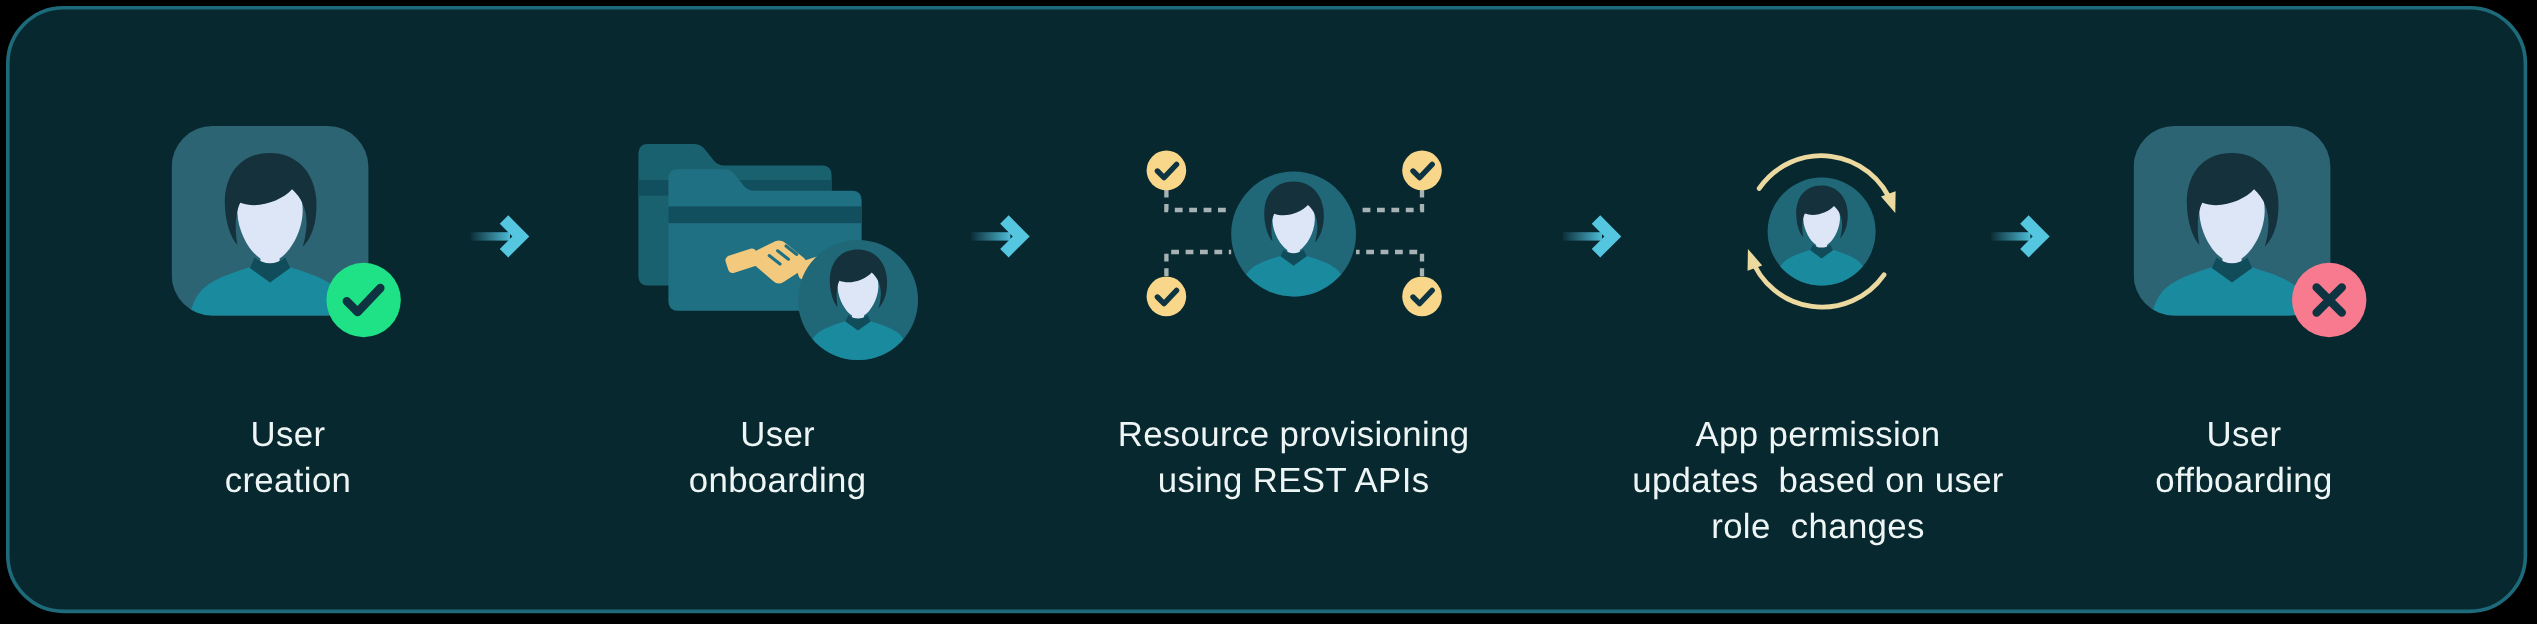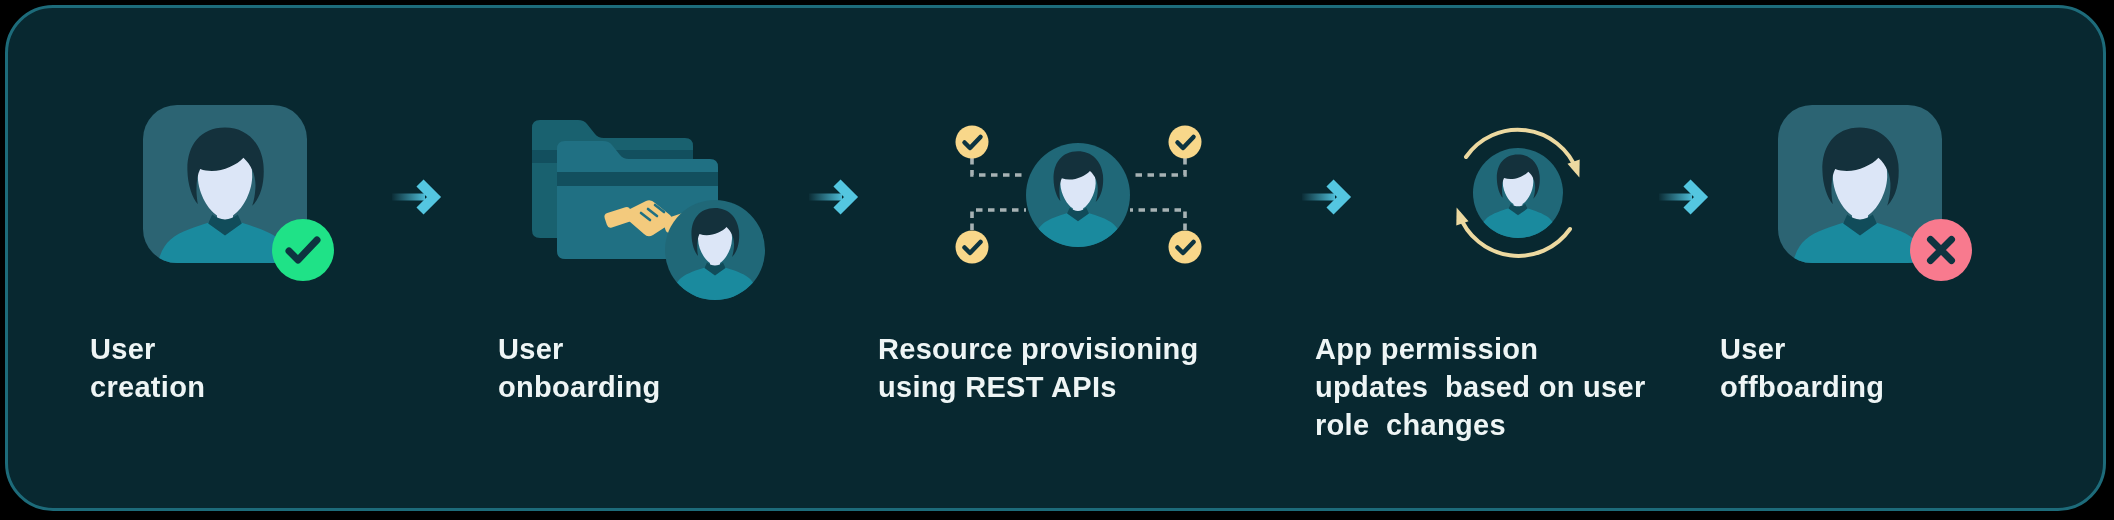--- a/index.html
+++ b/index.html
@@ -2,23 +2,23 @@
 <html style="--page-bg: #000000; --card-bg: #082830; --card-border: #1d6b7a; --avatar-square: #2c6473; --avatar-circle: #206878; --face: #dce6f7; --hair: #14313c; --shirt: #1a8a9e; --collar: #114c5a; --success: #1fe287; --danger: #f87a8e; --warning: #f8d78a; --check-dark: #0d3440; --handshake: #f3ca7d; --folder-back: #19616f; --folder-front: #207083; --folder-band: #124f5e; --sync-arrow: #ecd9a0; --flow-arrow: #54c6e0; --dash: #a7b2b4; --text: #eef5f5;"><head>
 <meta charset="utf-8">
 <style>
   html,body{margin:0;padding:0;background:var(--page-bg,#000);}
   body{width:2114px;height:520px;position:relative;overflow:hidden;
        font-family:"Liberation Sans","DejaVu Sans",sans-serif;}
   .card{position:absolute;left:5px;top:5px;width:2095px;height:500px;
         background:var(--card-bg);border:3px solid var(--card-border);
         border-radius:48px;}
   .abs{position:absolute;}
-  .step-label{position:absolute;top:330px;
+  .step-label{position:absolute;top:344px;text-align:center;
               white-space:pre-wrap;color:var(--text);font-size:29px;
-              line-height:38px;letter-spacing:.3px;font-weight:700;}
+              line-height:38px;letter-spacing:.3px;font-weight:400;}
   
   .f-avsq{fill:var(--avatar-square);}
   .f-avc{fill:var(--avatar-circle);}
   .f-face{fill:var(--face);}
   .f-hair{fill:var(--hair);}
   .f-shirt{fill:var(--shirt);}
   .f-collar{fill:var(--collar);}
   .f-folder-back{fill:var(--folder-back);}
   .f-folder-front{fill:var(--folder-front);}
   .f-band{fill:var(--folder-band);}

